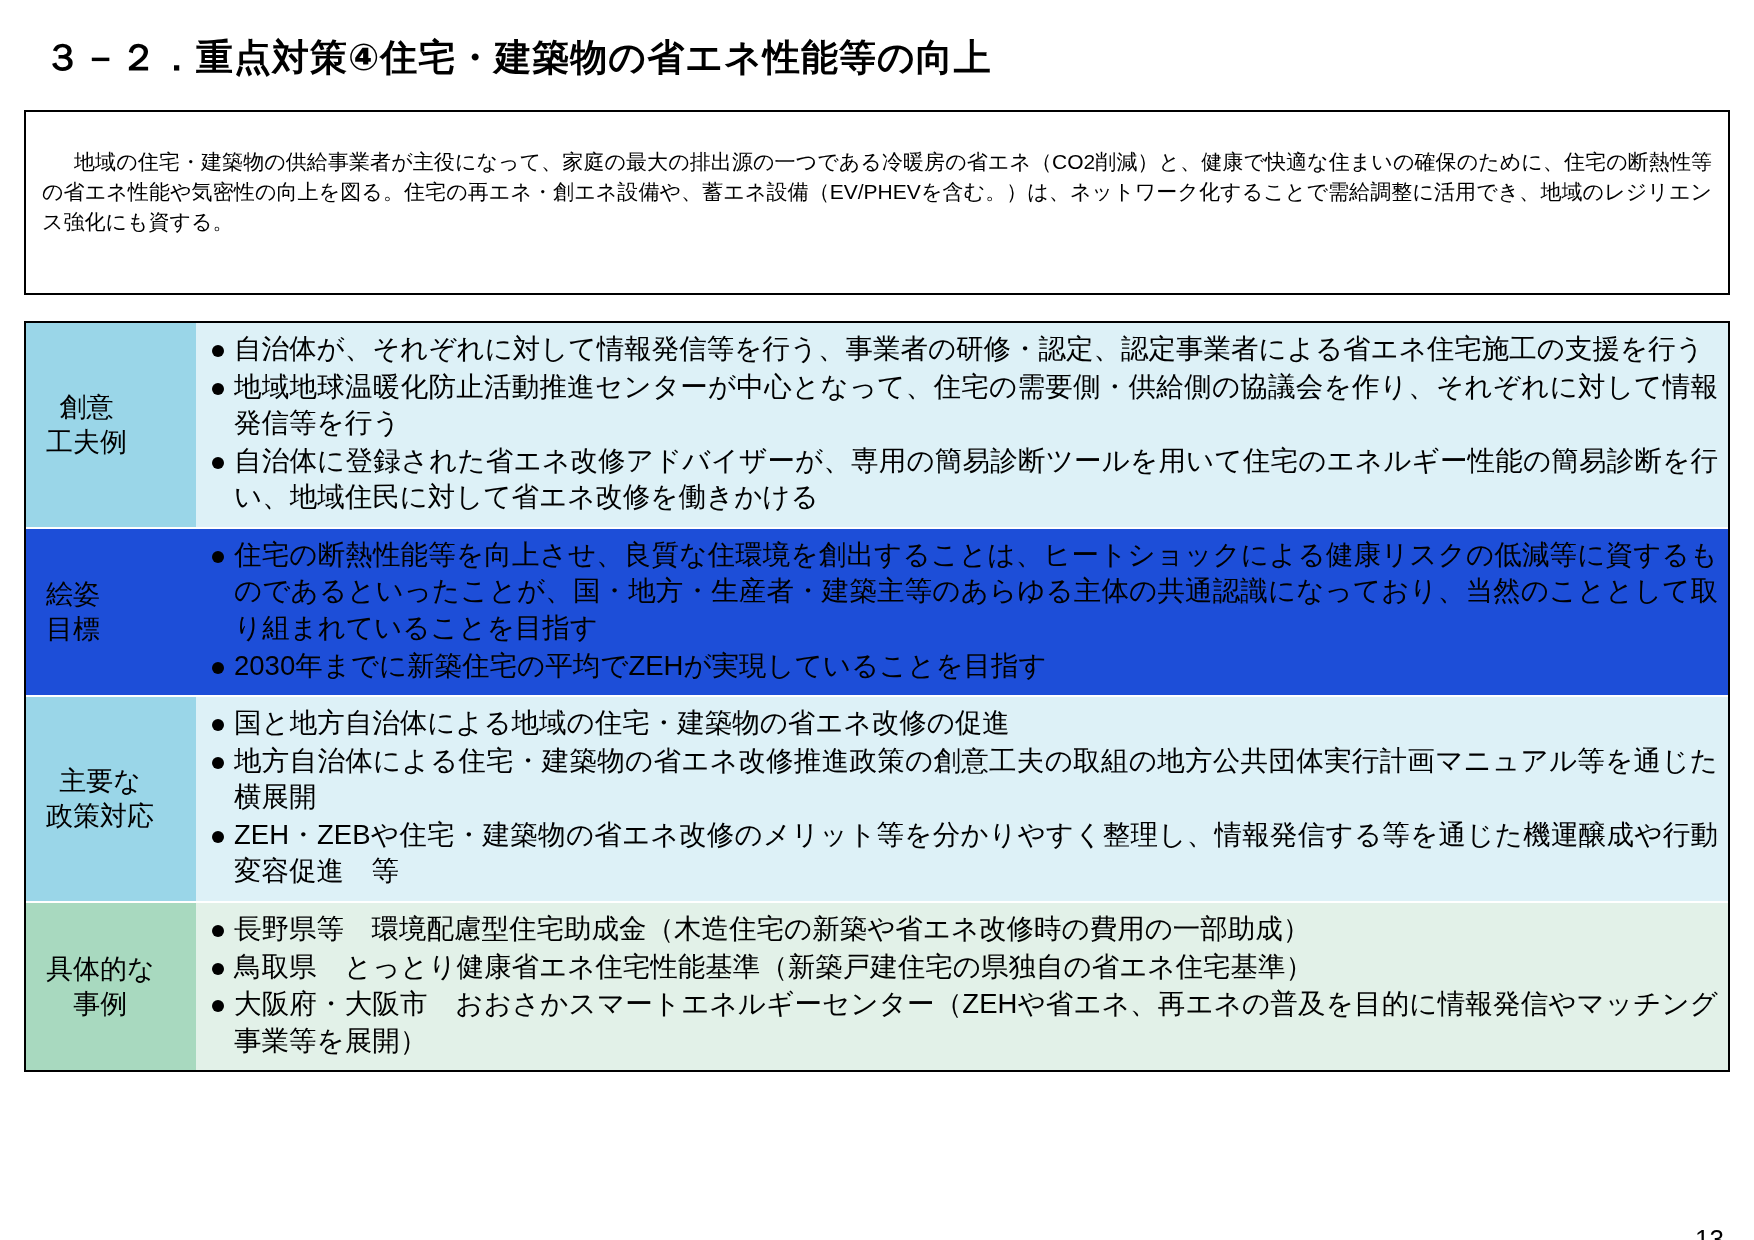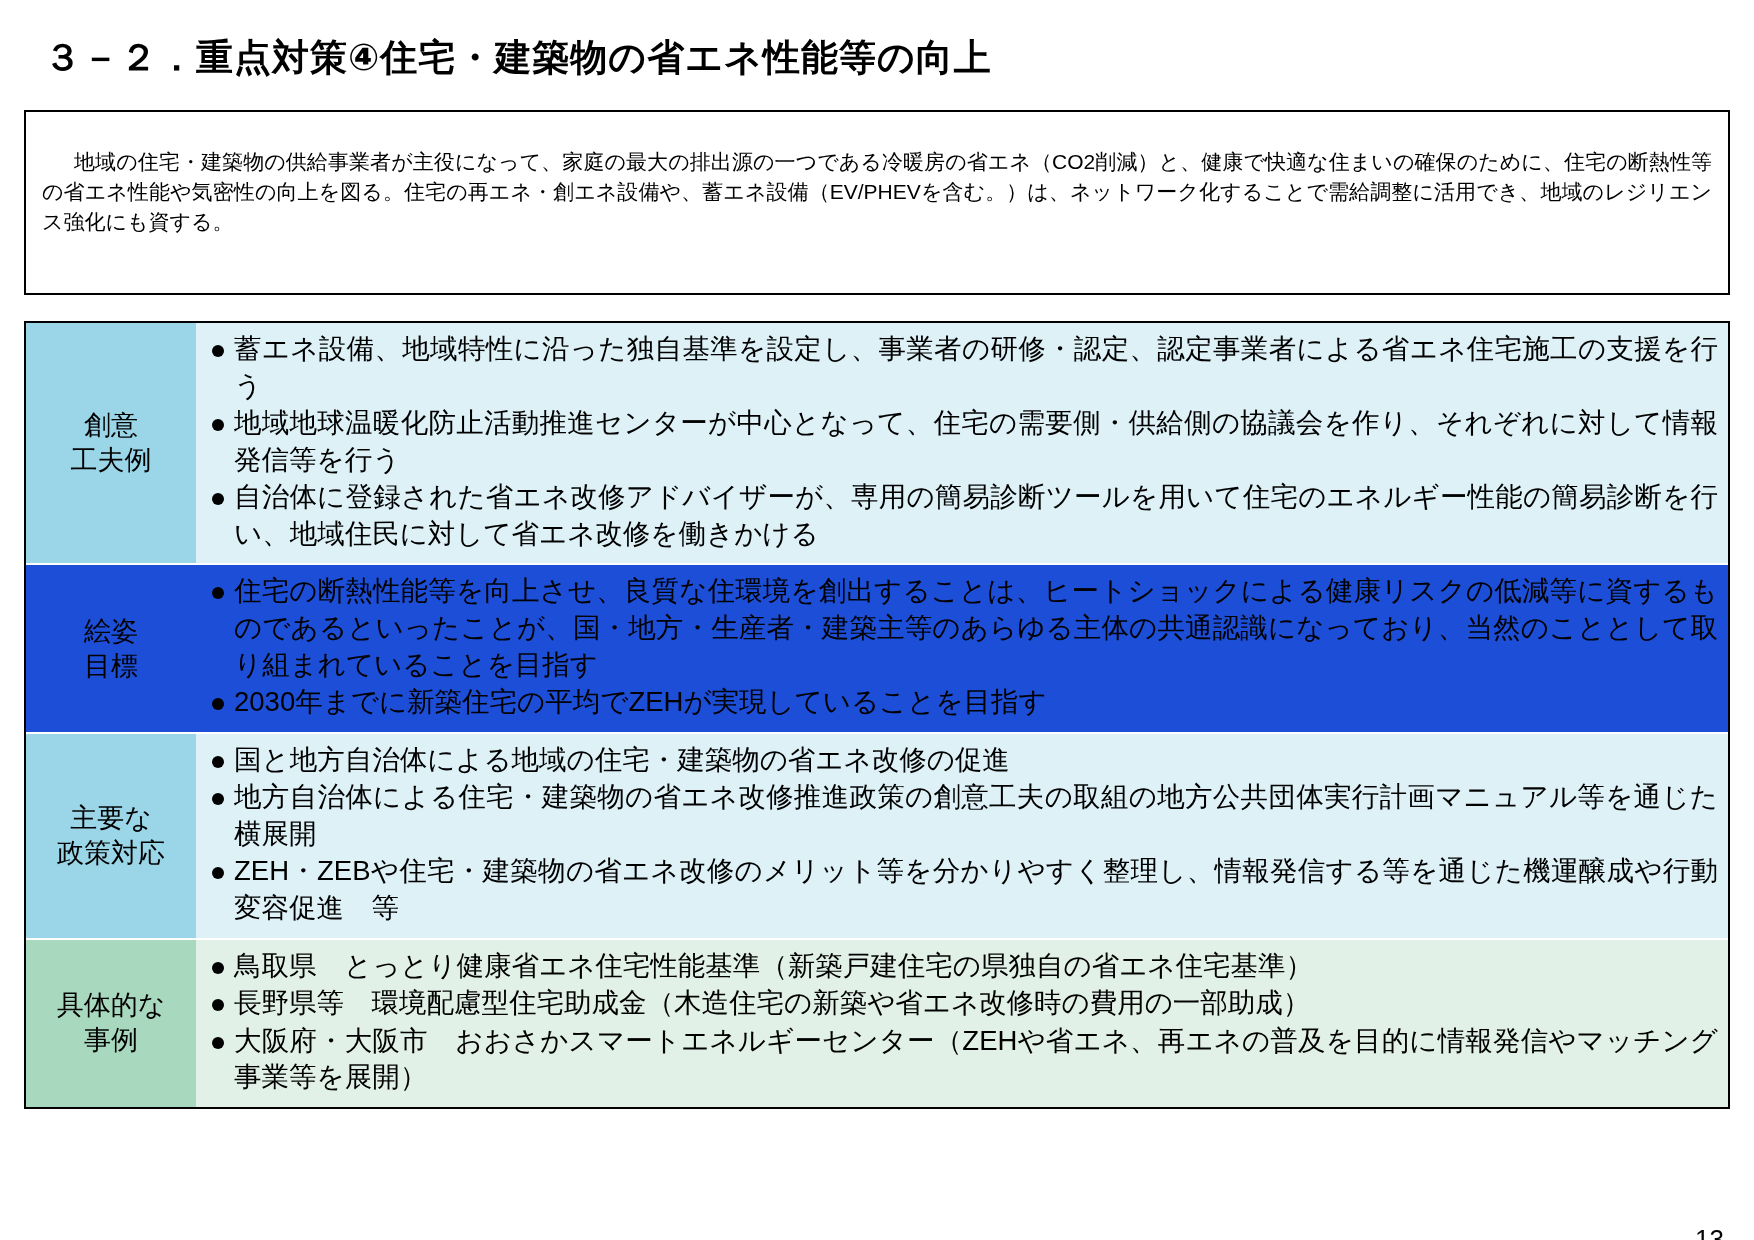--- a/index.html
+++ b/index.html
@@ -58,21 +58,21 @@
     display: flex;
     align-items: stretch;
     border-bottom: 2px solid #ffffff;
   }
   .row:last-child { border-bottom: none; }
   .row-label {
     width: 170px;
     flex: 0 0 170px;
     display: flex;
     align-items: center;
-    justify-content: center;
+    justify-content: flex-start;
     text-align: center;
     font-size: 27px;
     line-height: 1.3;
     box-sizing: border-box;
     padding: 20px;
   }
   .row-body {
     flex: 1 1 auto;
     box-sizing: border-box;
     padding: 8px 10px 10px 12px;
@@ -122,21 +122,21 @@
   <div class="table" id="measures-table">
       <div class="row">
         <div class="row-label" style="background: rgb(154, 214, 232);">
           <div>
             <div>創意</div>
             <div>工夫例</div>
           </div>
         </div>
         <div class="row-body" style="background: rgb(221, 241, 247);">
           <ul class="bullets">
-            <li>蓄エネ設備、地域特性に沿った独自基準を設定し、事業者の研修・認定、認定事業者による省エネ住宅施工の支援を行う</li>
+            <li>自治体が、それぞれに対して情報発信等を行う、事業者の研修・認定、認定事業者による省エネ住宅施工の支援を行う</li>
             <li>地域地球温暖化防止活動推進センターが中心となって、住宅の需要側・供給側の協議会を作り、それぞれに対して情報発信等を行う</li>
             <li>自治体に登録された省エネ改修アドバイザーが、専用の簡易診断ツールを用いて住宅のエネルギー性能の簡易診断を行い、地域住民に対して省エネ改修を働きかける</li>
           </ul>
         </div>
       </div>
       <div class="row">
         <div class="row-label" style="background: #1d4ed8;">
           <div>
             <div>絵姿</div>
             <div>目標</div>
@@ -166,22 +166,22 @@
       </div>
       <div class="row">
         <div class="row-label" style="background: rgb(168, 217, 191);">
           <div>
             <div>具体的な</div>
             <div>事例</div>
           </div>
         </div>
         <div class="row-body" style="background: rgb(226, 241, 232);">
           <ul class="bullets">
+            <li>長野県等　環境配慮型住宅助成金（木造住宅の新築や省エネ改修時の費用の一部助成）</li>
             <li>鳥取県　とっとり健康省エネ住宅性能基準（新築戸建住宅の県独自の省エネ住宅基準）</li>
-            <li>長野県等　環境配慮型住宅助成金（木造住宅の新築や省エネ改修時の費用の一部助成）</li>
             <li>大阪府・大阪市　おおさかスマートエネルギーセンター（ZEHや省エネ、再エネの普及を目的に情報発信やマッチング事業等を展開）</li>
           </ul>
         </div>
       </div>
     </div>
 
   <div class="page-number">13</div>
 
 </div>
 

